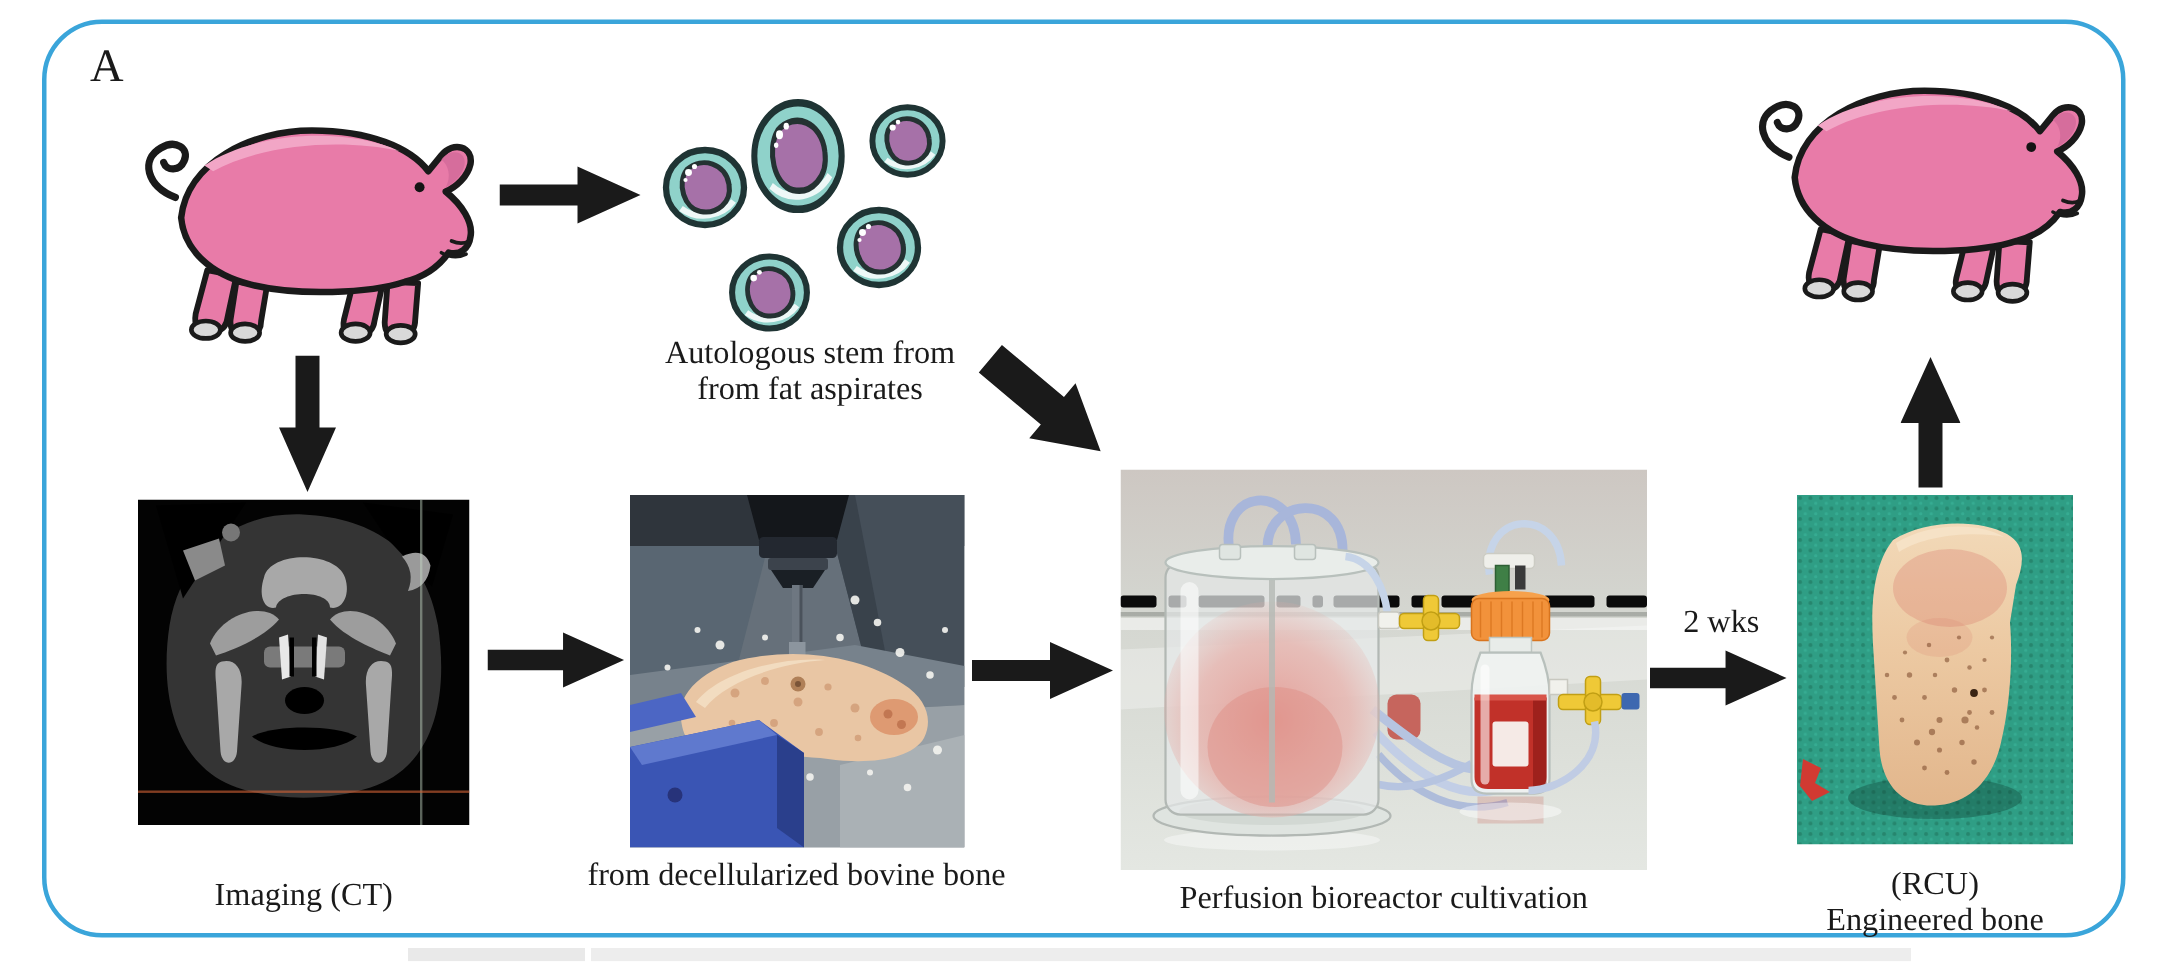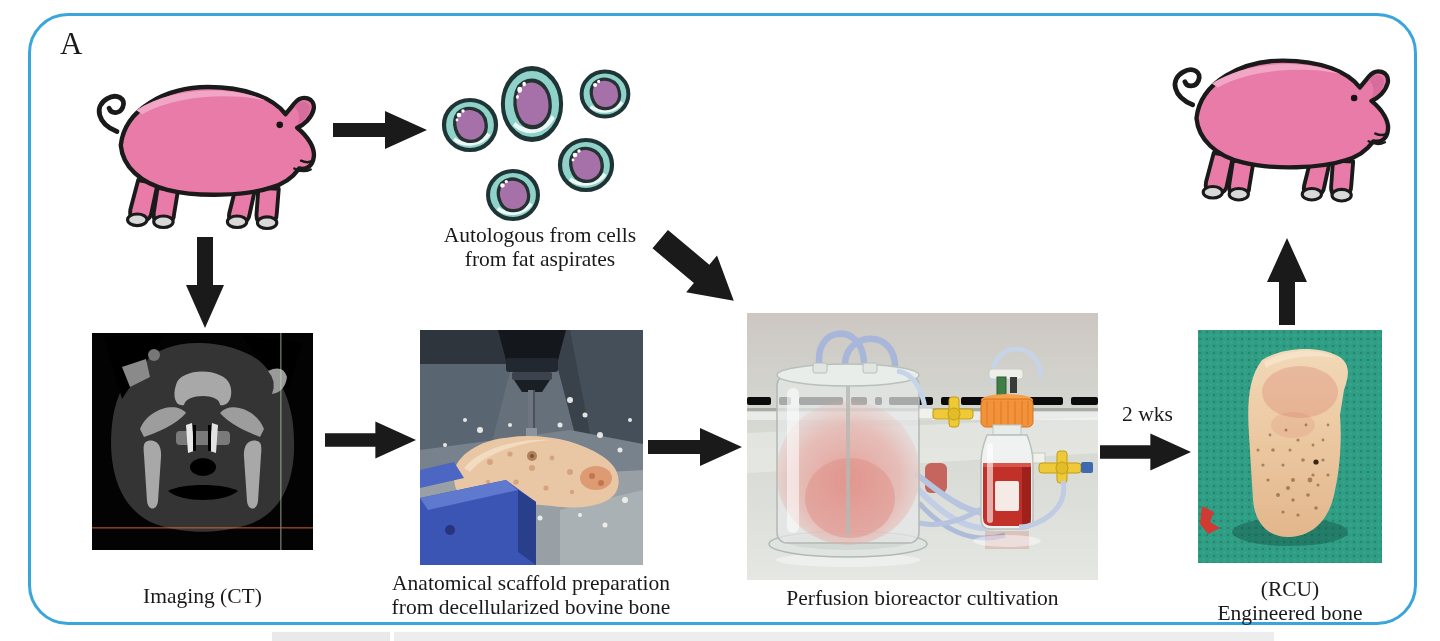--- a/index.html
+++ b/index.html
@@ -96,21 +96,21 @@
         <ellipse rx="26" ry="25" fill="var(--cell-membrane,#8FD2CA)" stroke="#1F3434" stroke-width="4.2"></ellipse>
         <path d="M-16,14 A24,22 0 0 0 19,9" stroke="#ffffff" stroke-width="4" fill="none" opacity="0.85"></path>
         <path d="M-12,-12 C-2,-21 14,-16 16,-2 C18,10 8,18 -3,16 C-14,14 -19,-3 -12,-12 Z" fill="var(--cell-nucleus,#A671A8)" stroke="#243232" stroke-width="3.4"></path>
         <circle cx="-11" cy="-10" r="2.3" fill="#fff"></circle>
           <circle cx="-7" cy="-14" r="1.7" fill="#fff"></circle>
       </g>
     </g>
   </svg>
 
   <div class="abs cap" style="left:408px;top:223px;width:264px;">
-    <div>Autologous from cells</div>
+    <div>Autologous stem from</div>
     <div>from fat aspirates</div>
   </div>
 
   <svg class="abs" style="left:645px;top:220px;" width="110" height="100" viewBox="0 0 110 100">
     <g transform="rotate(40 52 50)">
       <polygon points="4,38 58,38 58,26 100,50 58,74 58,62 4,62" fill="var(--arrow,#1a1a1a)"></polygon>
     </g>
   </svg>
 
   <svg class="abs" style="left:92px;top:333px;" width="221" height="217" viewBox="0 0 221 217">
@@ -204,21 +204,20 @@
     </g>
 
     <polygon points="0,140 34,132 44,148 0,158" fill="#4C66C4"></polygon>
     <polygon points="0,168 86,150 116,172 116,235 0,235" fill="#3A55B4"></polygon>
     <polygon points="0,168 86,150 98,160 8,180" fill="#5F79CE"></polygon>
     <polygon points="98,160 116,172 116,235 98,222" fill="#2A3F8C"></polygon>
     <circle cx="30" cy="200" r="5" fill="#27337A"></circle>
   </svg>
 
   <div class="abs cap" style="left:385px;top:571px;width:292px;">
-    <div>Anatomical scaffold preparation</div>
     <div>from decellularized bovine bone</div>
   </div>
 
   <svg class="abs" style="left:648px;top:427px;" width="95" height="40" viewBox="0 0 95 40">
     <polygon points="0,13 52,13 52,1 94,20 52,39 52,27 0,27" fill="var(--arrow,#1a1a1a)"></polygon>
   </svg>
 
   <svg class="abs" style="left:747px;top:313px;" width="351" height="267" viewBox="0 0 351 267">
     <defs>
       <linearGradient id="steelBg" x1="0" y1="0" x2="0" y2="1">

